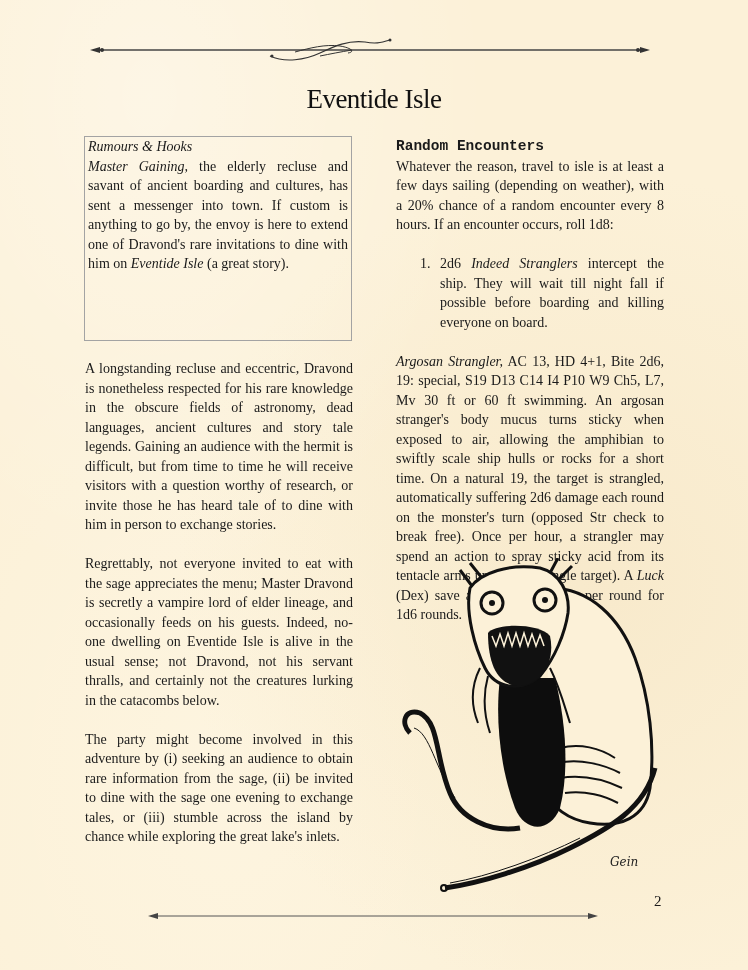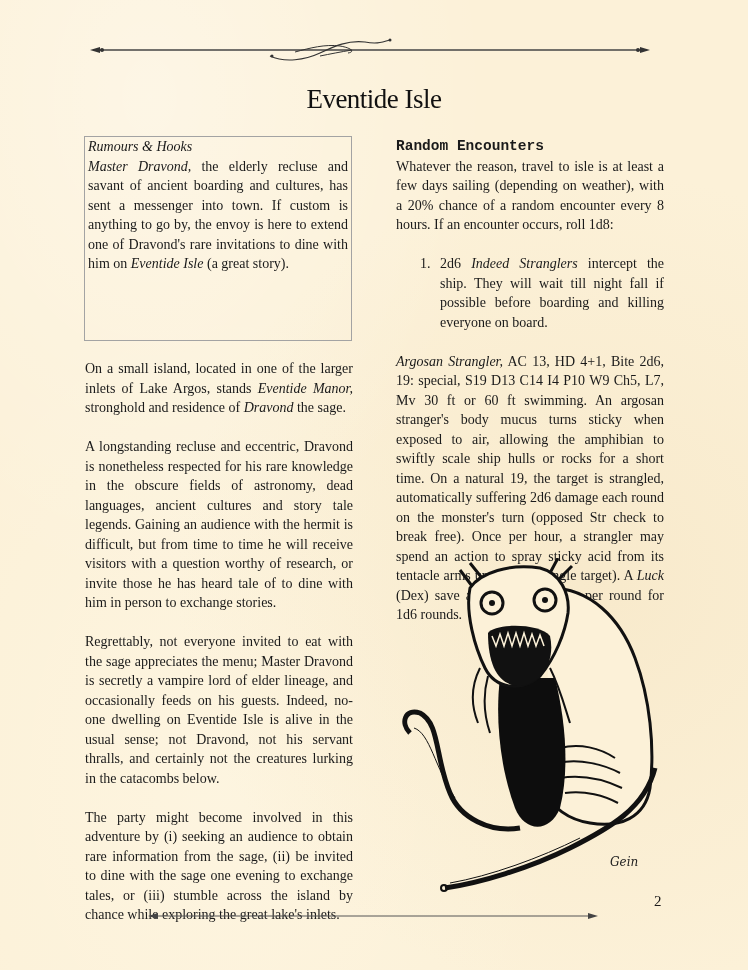--- a/index.html
+++ b/index.html
@@ -51,25 +51,24 @@
   <path d="M205 14 C220 10 235 6 250 8 C262 10 265 14 258 15" fill="none" stroke="#333" stroke-width="1"></path>
   <path d="M230 18 C240 16 250 14 262 12" fill="none" stroke="#333" stroke-width="1"></path>
   <circle cx="182" cy="18" r="1.5" fill="#333"></circle>
   <circle cx="300" cy="2" r="1.5" fill="#333"></circle>
 </svg>
 
 <div class="title">Eventide Isle</div>
 
 <div class="sidebar-box">
   <p class="box-title">Rumours &amp; Hooks</p>
-  <p><em>Master Dravond,</em><span> the elderly recluse and savant of ancient boarding and cultures, has sent a messenger into town. If custom is anything to go by, the envoy is here to extend one of Dravond's rare invitations to dine with him on </span><em>Eventide Isle</em><span> (a great story).</span></p>
+  <p><em>Master Gaining,</em><span> the elderly recluse and savant of ancient boarding and cultures, has sent a messenger into town. If custom is anything to go by, the envoy is here to extend one of Dravond's rare invitations to dine with him on </span><em>Eventide Isle</em><span> (a great story).</span></p>
 </div>
 
 <div class="col col-left" style="top:359px;">
-  <p><span>On a small island, located in one of the larger inlets of Lake Argos, stands </span><em>Eventide Manor,</em><span> stronghold and residence of </span><em>Dravond</em><span> the sage.</span></p>
   <p>A longstanding recluse and eccentric, Dravond is nonetheless respected for his rare knowledge in the obscure fields of astronomy, dead languages, ancient cultures and story tale legends. Gaining an audience with the hermit is difficult, but from time to time he will receive visitors with a question worthy of research, or invite those he has heard tale of to dine with him in person to exchange stories.</p>
   <p>Regrettably, not everyone invited to eat with the sage appreciates the menu; Master Dravond is secretly a vampire lord of elder lineage, and occasionally feeds on his guests. Indeed, no-one dwelling on Eventide Isle is alive in the usual sense; not Dravond, not his servant thralls, and certainly not the creatures lurking in the catacombs below.</p>
   <p>The party might become involved in this adventure by (i) seeking an audience to obtain rare information from the sage, (ii) be invited to dine with the sage one evening to exchange tales, or (iii) stumble across the island by chance while exploring the great lake's inlets.</p>
 </div>
 
 <div class="col col-right" style="top:137px;">
   <div class="heading">Random Encounters</div>
   <p>Whatever the reason, travel to isle is at least a few days sailing (depending on weather), with a 20% chance of a random encounter every 8 hours. If an encounter occurs, roll 1d8:</p>
   <ol class="enc-list">
     <li class="enc-item">

